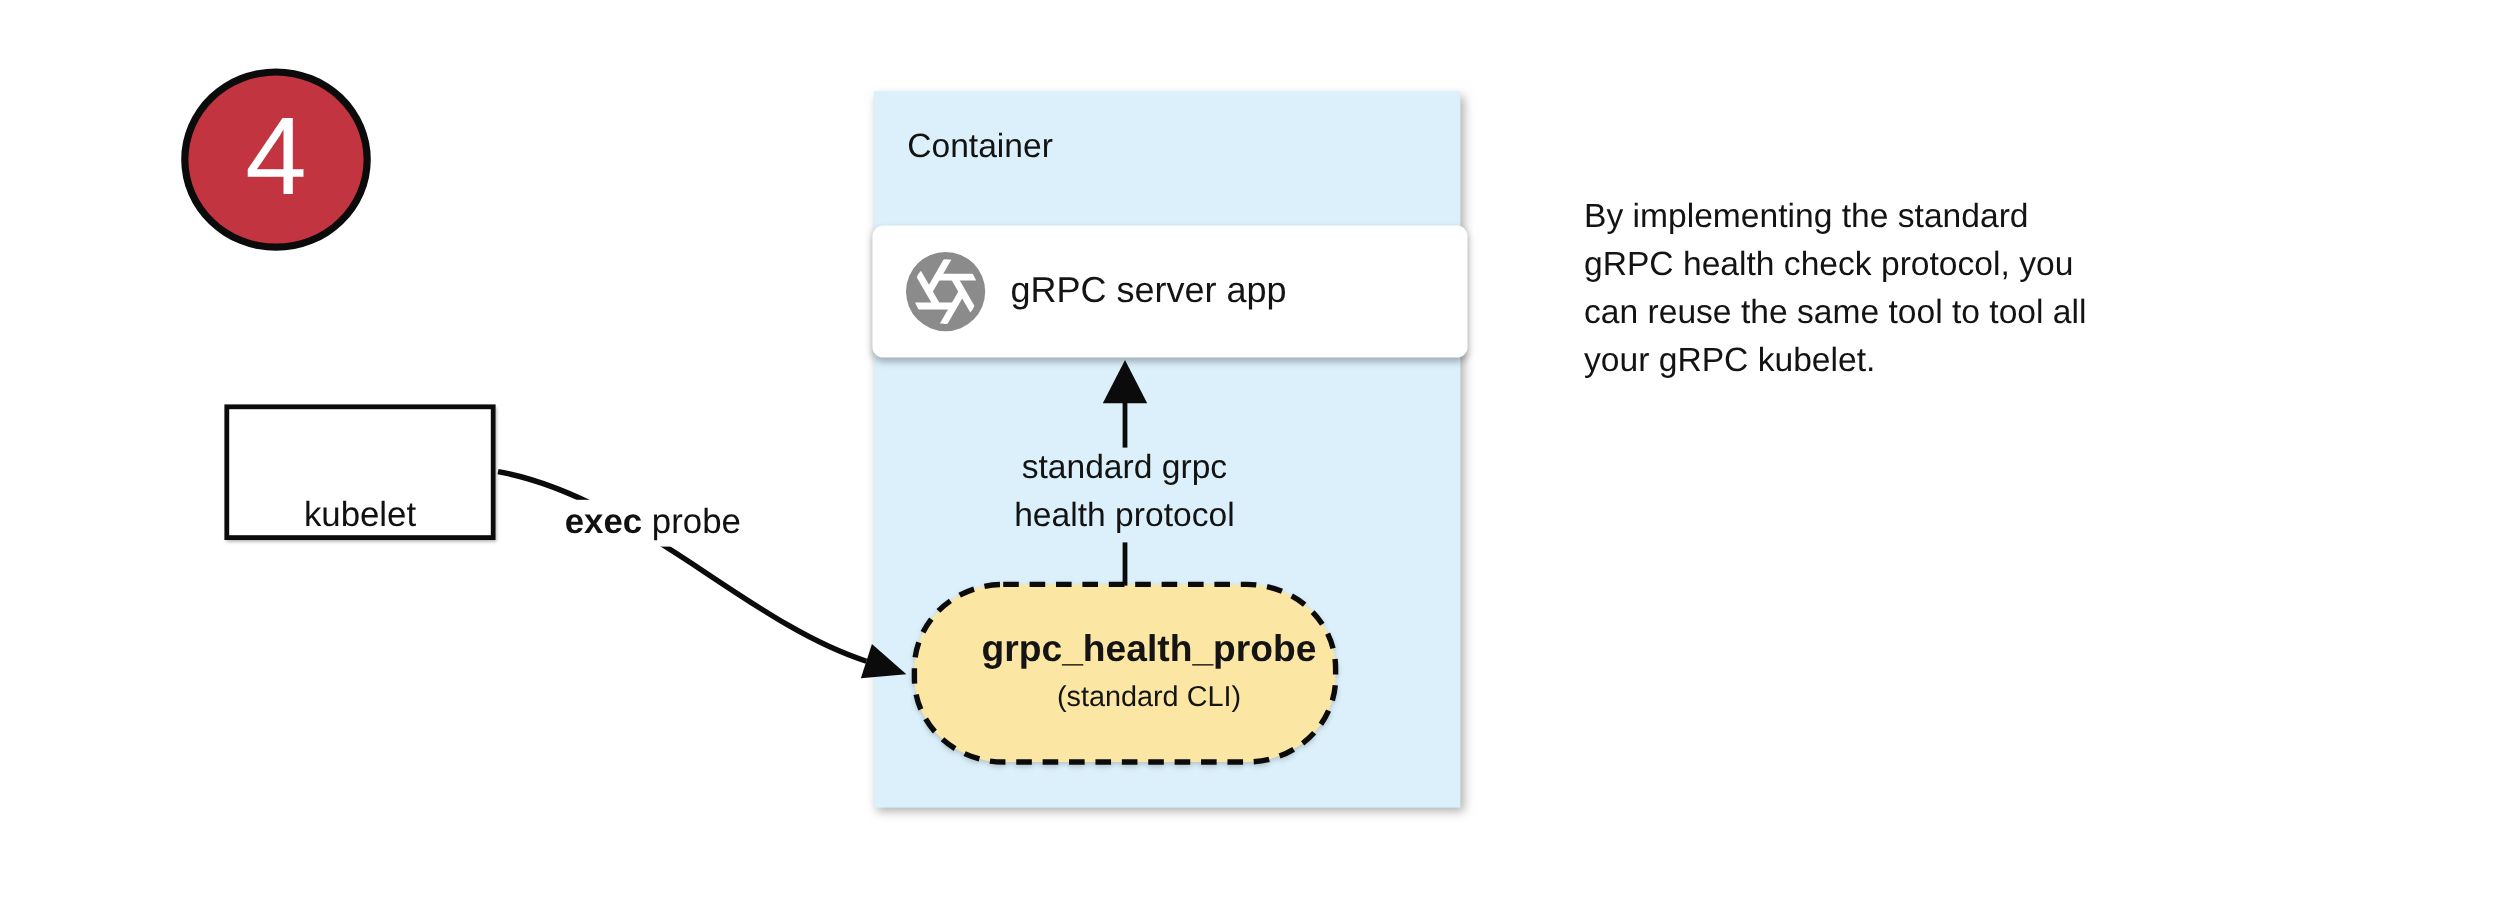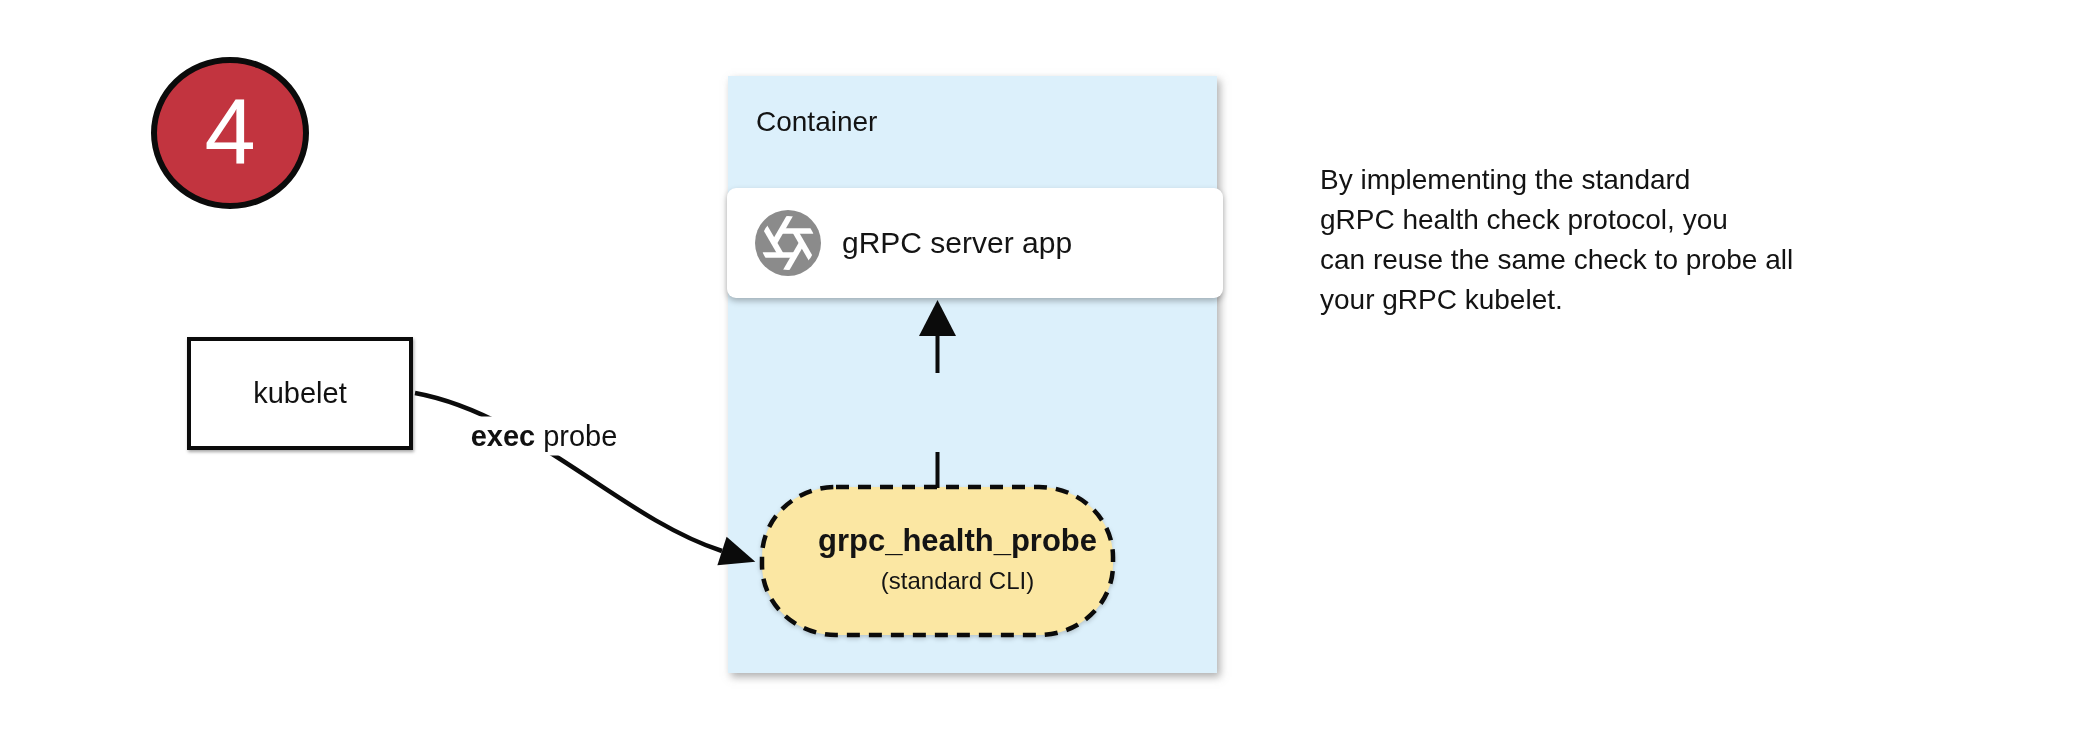--- a/index.html
+++ b/index.html
@@ -43,21 +43,21 @@
   .kubelet-box {
     position: absolute;
     left: 187px;
     top: 337px;
     width: 226px;
     height: 113px;
     background: #ffffff;
     border: 4px solid #0b0b0b;
     box-sizing: border-box;
     display: flex;
-    align-items: center;
+    align-items: flex-end;
     justify-content: center;
     font-size: 29px;
     box-shadow: 1px 2px 3px rgba(0,0,0,0.35);
   }
 
   
   .container-box {
     position: absolute;
     left: 728px;
     top: 76px;
@@ -227,21 +227,25 @@
 
   <div class="pill-text">
     <div class="pill-title">grpc_health_probe</div>
     <div class="pill-sub">(standard CLI)</div>
   </div>
 
   <div class="exec-label">
     <b>exec</b><span> probe</span>
   </div>
 
+  <div class="protocol-label">
+    <div>standard grpc</div>
+    <div>health protocol</div>
+  </div>
 
   <div class="note">
     <div>By implementing the standard</div>
     <div>gRPC health check protocol, you</div>
-    <div>can reuse the same check to probe all</div>
+    <div>can reuse the same tool to tool all</div>
     <div>your gRPC kubelet.</div>
   </div>
 
 </div>
 
 </body></html>

